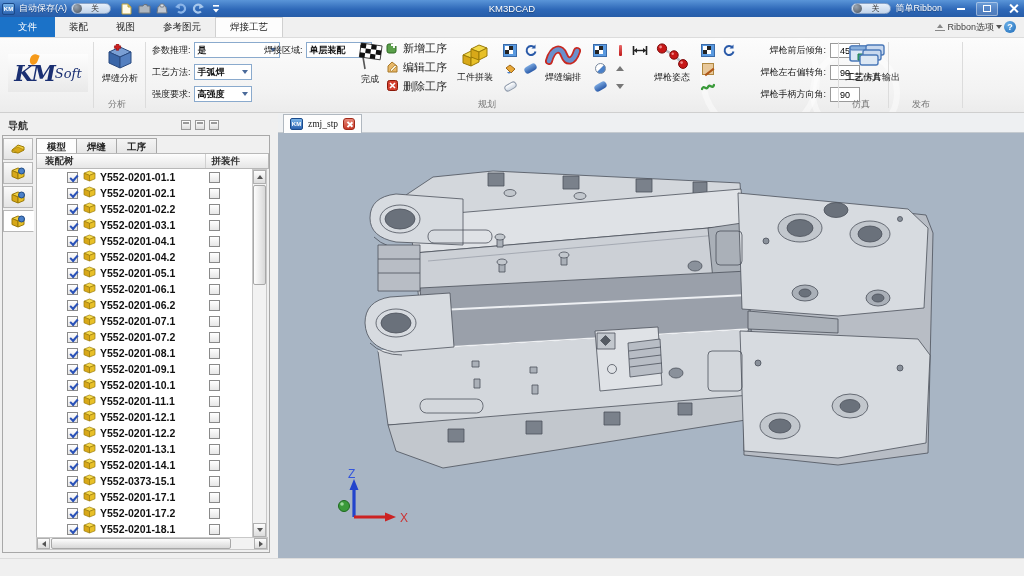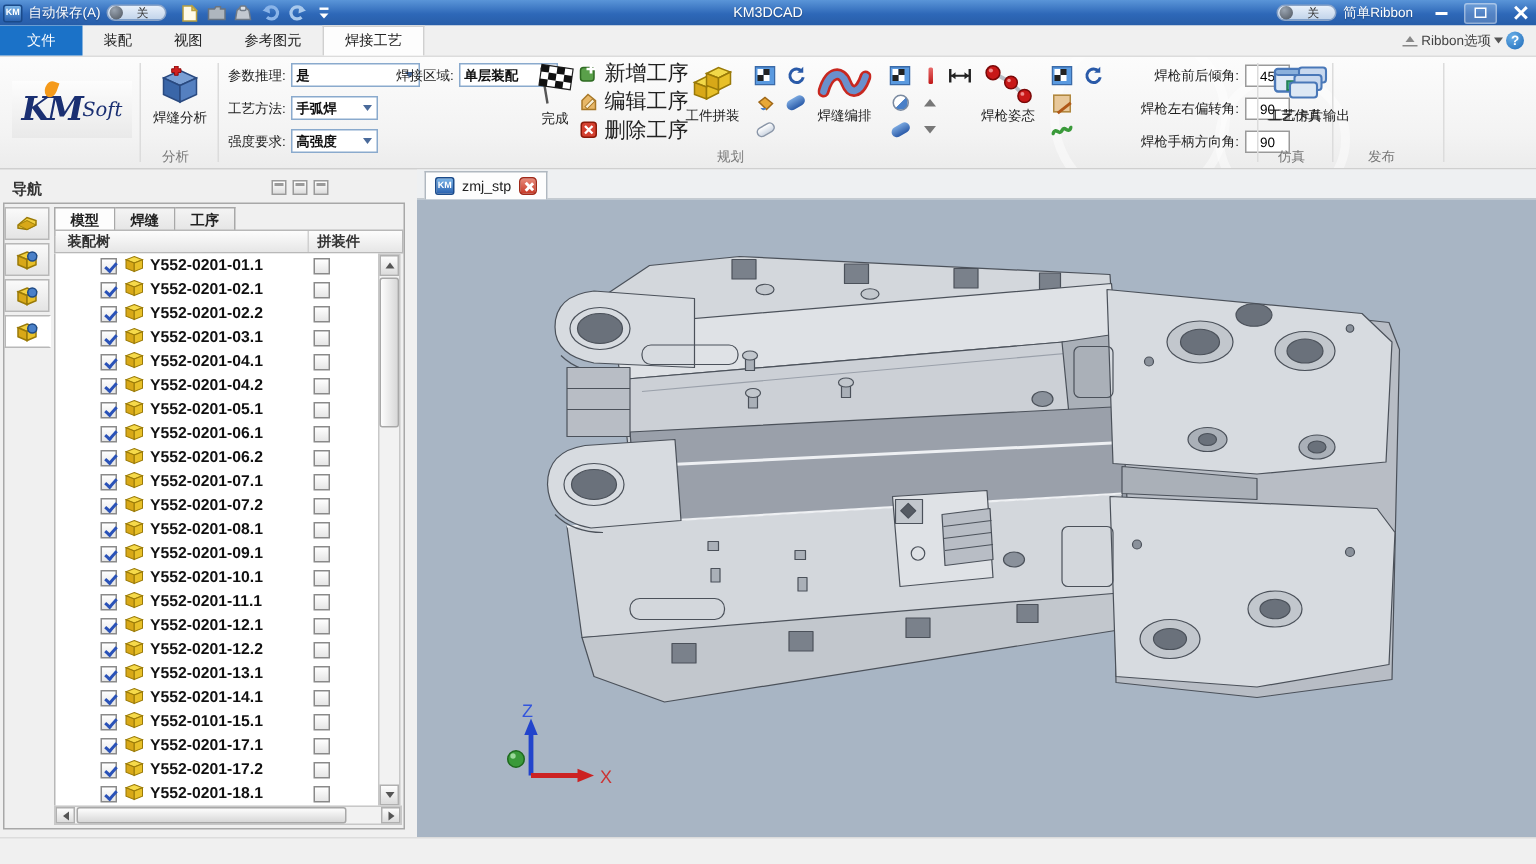--- a/index.html
+++ b/index.html
@@ -47,21 +47,21 @@
   .logo .km { font-family:"DejaVu Serif","Liberation Serif",serif; font-style:italic; font-weight:bold; font-size:22px; color:#1a2f72; letter-spacing:-2px; }
   .logo .flame { position:absolute; top:0px; left:22px; width:8px; height:11px; background:#f59a1a; border-radius:60% 0 60% 60%; transform:rotate(20deg); }
   .logo .soft { font-family:"DejaVu Serif","Liberation Serif",serif; font-style:italic; font-size:13px; color:#1a2f72; margin-left:1px; }
   .bigbtn { position:absolute; display:flex; flex-direction:column; align-items:center; gap:2px; font-size:9px; color:#222; }
   .bigbtn .blabel { white-space:nowrap; }
   .field { position:absolute; display:flex; align-items:center; gap:3px; font-size:9px; }
   .select { height:16px; background:#fff; border:1px solid #8aaacd; display:flex; align-items:center; padding:0 3px; min-width:58px; position:relative; }
   .select .val { font-weight:bold; color:#111; padding-right:12px; }
   .select .sarr { position:absolute; right:3px; width:0; height:0; border-left:3.5px solid transparent; border-right:3.5px solid transparent; border-top:4px solid #4a6a9a; }
   .opcol { position:absolute; left:386px; top:3px; display:flex; flex-direction:column; gap:4px; }
-  .opbtn { display:flex; align-items:center; gap:4px; font-size:14px; height:15px; }
+  .opbtn { display:flex; gap:4px; font-size:11px; height:15px; }
   .numrow { position:absolute; display:flex; align-items:center; gap:4px; font-size:9px; }
   .numrow .nlabel { width:88px; text-align:right; }
   .numbox { width:30px; height:15px; border:1px solid #9a9a9a; background:#fff; font-size:9px; text-align:center; font-family:"Liberation Sans",sans-serif; padding:0; }
   .mini { width:16px; height:15px; display:flex; align-items:center; justify-content:center; }
   .cluster { position:absolute; display:grid; grid-template-columns:auto auto auto; gap:3px 4px; align-items:center; justify-items:center; }
   .chev { width:0; height:0; border-left:4px solid transparent; border-right:4px solid transparent; }
   .chev.up { border-bottom:5px solid #777; } .chev.dn { border-top:5px solid #777; }
   .capsule { width:13px; height:7px; border-radius:4px; background:linear-gradient(#7aa8e0,#2a5aa8); transform:rotate(-30deg); }
   .capsule.white { background:linear-gradient(#fff,#cfd8e4); border:1px solid #8a96a8; }
   .halfsphere { width:11px; height:11px; border-radius:50%; background:linear-gradient(135deg,#fff 48%,#4a80c8 52%); border:1px solid #7a8aa0; }
@@ -100,21 +100,21 @@
   .h-arrow { position:absolute; top:0; width:13px; height:11px; background:linear-gradient(#fdfdfd,#dcdcdc); border:1px solid #b0b0b0; display:flex; align-items:center; justify-content:center; }
   .tri { width:0; height:0; }
   .tri.up { border-left:3px solid transparent; border-right:3px solid transparent; border-bottom:4px solid #555; }
   .tri.dn { border-left:3px solid transparent; border-right:3px solid transparent; border-top:4px solid #555; }
   .tri.lf { border-top:3px solid transparent; border-bottom:3px solid transparent; border-right:4px solid #555; }
   .tri.rt { border-top:3px solid transparent; border-bottom:3px solid transparent; border-left:4px solid #555; }
 
   
   .doctabbar { position:absolute; left:278px; top:113px; width:746px; height:20px; background:#eef0f2; border-bottom:1px solid #c4cad0; }
   .doctab { position:absolute; left:5px; top:1px; height:19px; background:#fdfdfd; border:1px solid #b0b8c0; border-bottom:none; display:flex; align-items:center; padding:0 6px; gap:5px; }
-  .doctab .dtxt { font-family:Liberation Sans, sans-serif; font-size:9.5px; color:#222; }
+  .doctab .dtxt { font-family:Liberation Serif, serif; font-size:9.5px; color:#222; }
   .dclose { width:12px; height:12px; border-radius:3px; background:linear-gradient(#e88a7a,#c83a28); border:1px solid #a02818; position:relative; }
   .dclose:before,.dclose:after { content:""; position:absolute; left:5px; top:2px; width:1.5px; height:7px; background:#fff; }
   .dclose:before { transform:rotate(45deg); } .dclose:after { transform:rotate(-45deg); }
   .viewport { position:absolute; left:278px; top:133px; width:746px; height:425px; background:#a8b5c4; }
   .bottomstrip { position:absolute; left:0; top:558px; width:1024px; height:18px; background:#f0f0f0; border-top:1px solid #dcdcdc; }
 </style>
 </head>
 <body>
 
 <div id="app">
@@ -781,21 +781,21 @@
           <div class="lrow">
             <span class="indent"></span>
             <span class="cb checked"></span>
             <span class="cubeicon">
               <svg width="13" height="12" viewBox="0 0 13 12">
                 <polygon points="6.5,1 12,3.2 6.5,5.4 1,3.2" fill="#f6da4a" stroke="#9a7a08" stroke-width="0.7"></polygon>
                 <polygon points="1,3.2 6.5,5.4 6.5,11 1,8.8" fill="#d8a818" stroke="#9a7a08" stroke-width="0.7"></polygon>
                 <polygon points="12,3.2 6.5,5.4 6.5,11 12,8.8" fill="#e8c028" stroke="#9a7a08" stroke-width="0.7"></polygon>
               </svg>
             </span>
-            <span class="ltext">Y552-0101-15.1</span>
+            <span class="ltext">Y552-0373-15.1</span>
             <span class="cb rcb"></span>
           </div>
 
           <div class="lrow">
             <span class="indent"></span>
             <span class="cb checked"></span>
             <span class="cubeicon">
               <svg width="13" height="12" viewBox="0 0 13 12">
                 <polygon points="6.5,1 12,3.2 6.5,5.4 1,3.2" fill="#f6da4a" stroke="#9a7a08" stroke-width="0.7"></polygon>
                 <polygon points="1,3.2 6.5,5.4 6.5,11 1,8.8" fill="#d8a818" stroke="#9a7a08" stroke-width="0.7"></polygon>

